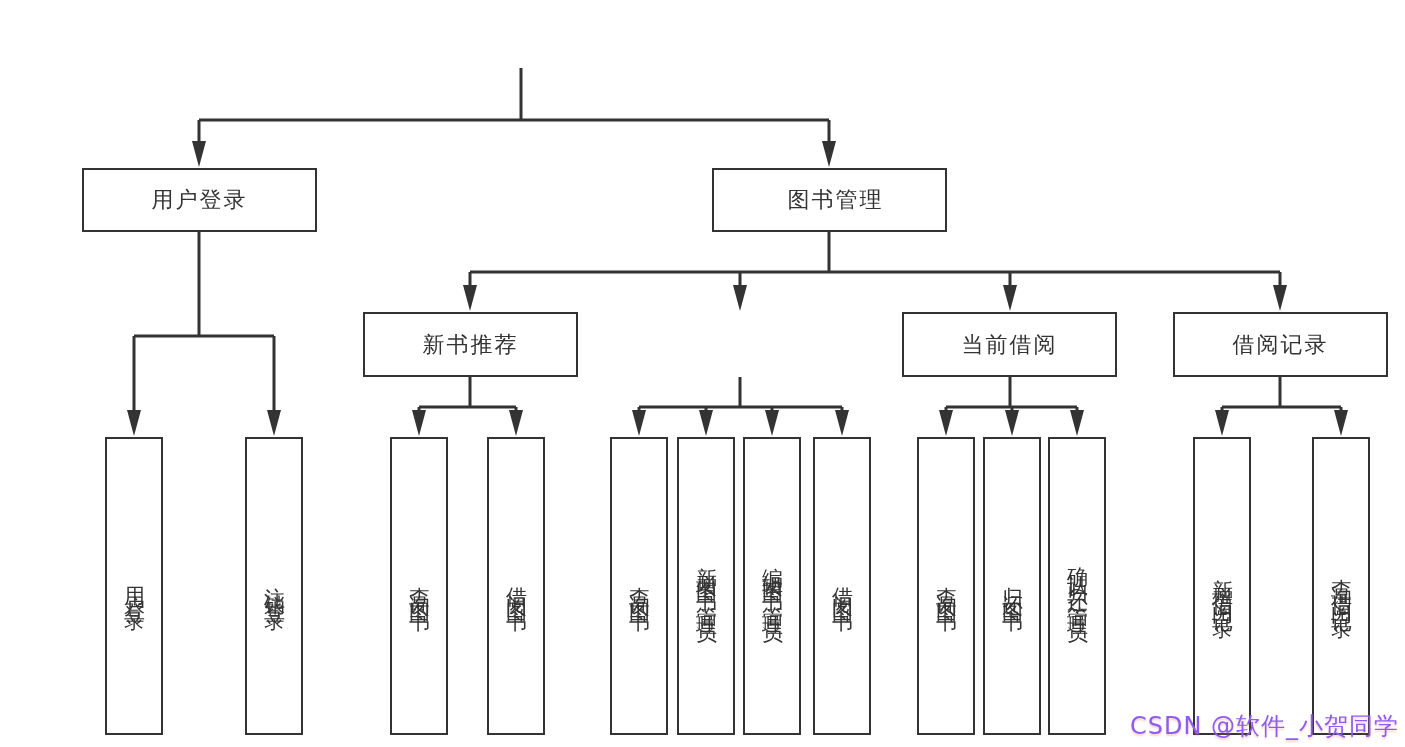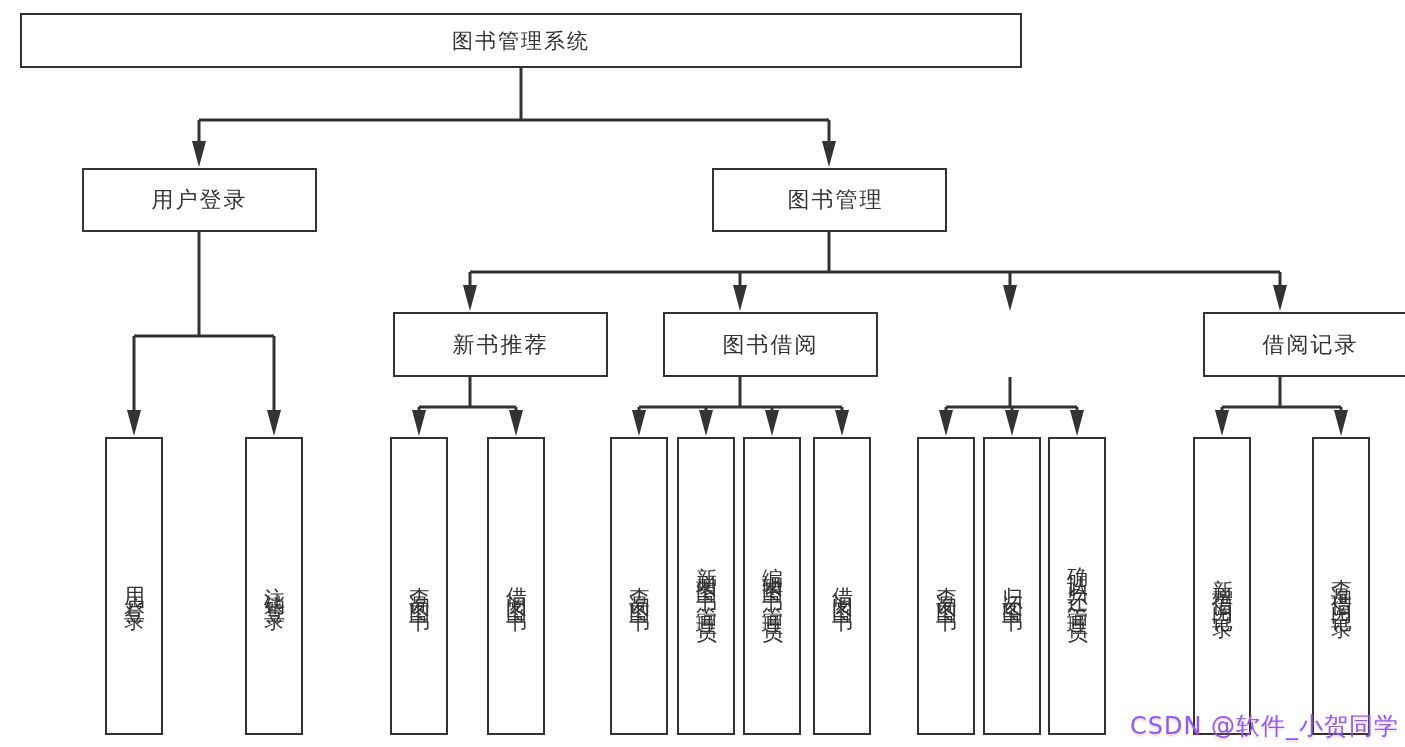--- a/index.html
+++ b/index.html
@@ -7,21 +7,21 @@
     position:relative;width:1405px;height:747px;background:#ffffff;
     font-family:"DejaVu Sans","Liberation Sans",sans-serif;overflow:hidden;
   }
   svg.wires{position:absolute;left:0;top:0;pointer-events:none;}
   .node{
     position:absolute;background:#ffffff;border:2.5px solid #333333;color:#333333;
     display:flex;align-items:center;justify-content:center;box-sizing:border-box;
   }
   .lvl1{left:20px;top:13px;width:1002px;height:55px;font-size:21px;letter-spacing:2px;}
   .lvl2{top:168px;width:235px;height:64px;font-size:22px;letter-spacing:2px;}
-  .lvl3{top:312px;width:215px;height:65px;font-size:22px;letter-spacing:2px;margin-left:30px;}
+  .lvl3{top:312px;width:215px;height:65px;font-size:22px;letter-spacing:2px;}
   .leaf{top:437px;width:58px;height:298px;font-size:21px;}
   .leaf .lbl{
     writing-mode:vertical-rl;text-orientation:mixed;
     letter-spacing:8px;line-height:1;white-space:nowrap;
   }
   .n-login{left:82px;}   .n-mgmt{left:712px;padding-left:12px;}
   .n-newrec{left:363px;} .n-borrow{left:633px;} .n-current{left:902px;} .n-record{left:1173px;}
   .lf1{left:105px;}  .lf2{left:245px;}
   .lf3{left:390px;}  .lf4{left:487px;}
   .lf5{left:610px;}  .lf6{left:677px;}  .lf7{left:743px;}  .lf8{left:813px;}
@@ -63,36 +63,33 @@
       <polygon points="765,410 779,410 772,436"></polygon>
       <polygon points="835,410 849,410 842,436"></polygon>
       <polygon points="939,410 953,410 946,436"></polygon>
       <polygon points="1005,410 1019,410 1012,436"></polygon>
       <polygon points="1070,410 1084,410 1077,436"></polygon>
       <polygon points="1215,410 1229,410 1222,436"></polygon>
       <polygon points="1334,410 1348,410 1341,436"></polygon>
     </g>
   </svg>
 
-  <div class="node lvl1">
-    <span class="lbl">图书管理系统</span>
-  </div>
 
   <div class="node lvl2 n-login">
     <span class="lbl">用户登录</span>
   </div>
   <div class="node lvl2 n-mgmt">
     <span class="lbl">图书管理</span>
   </div>
 
   <div class="node lvl3 n-newrec">
     <span class="lbl">新书推荐</span>
   </div>
-  <div class="node lvl3 n-borrow">
-    <span class="lbl">图书借阅</span>
+  <div class="node lvl3 n-current">
+    <span class="lbl">当前借阅</span>
   </div>
   <div class="node lvl3 n-record">
     <span class="lbl">借阅记录</span>
   </div>
 
   <div class="node leaf lf1">
     <span class="lbl">用户登录</span>
   </div>
   <div class="node leaf lf2">
     <span class="lbl">注销登录</span>

